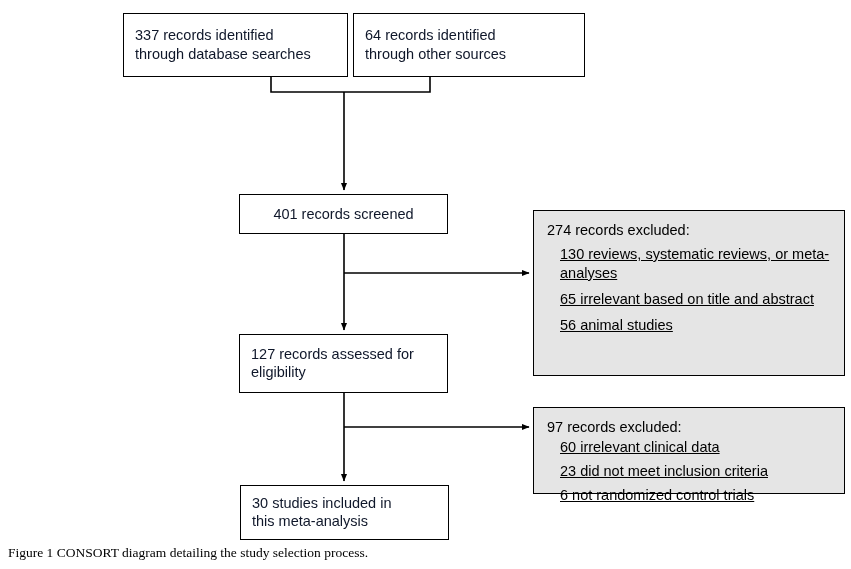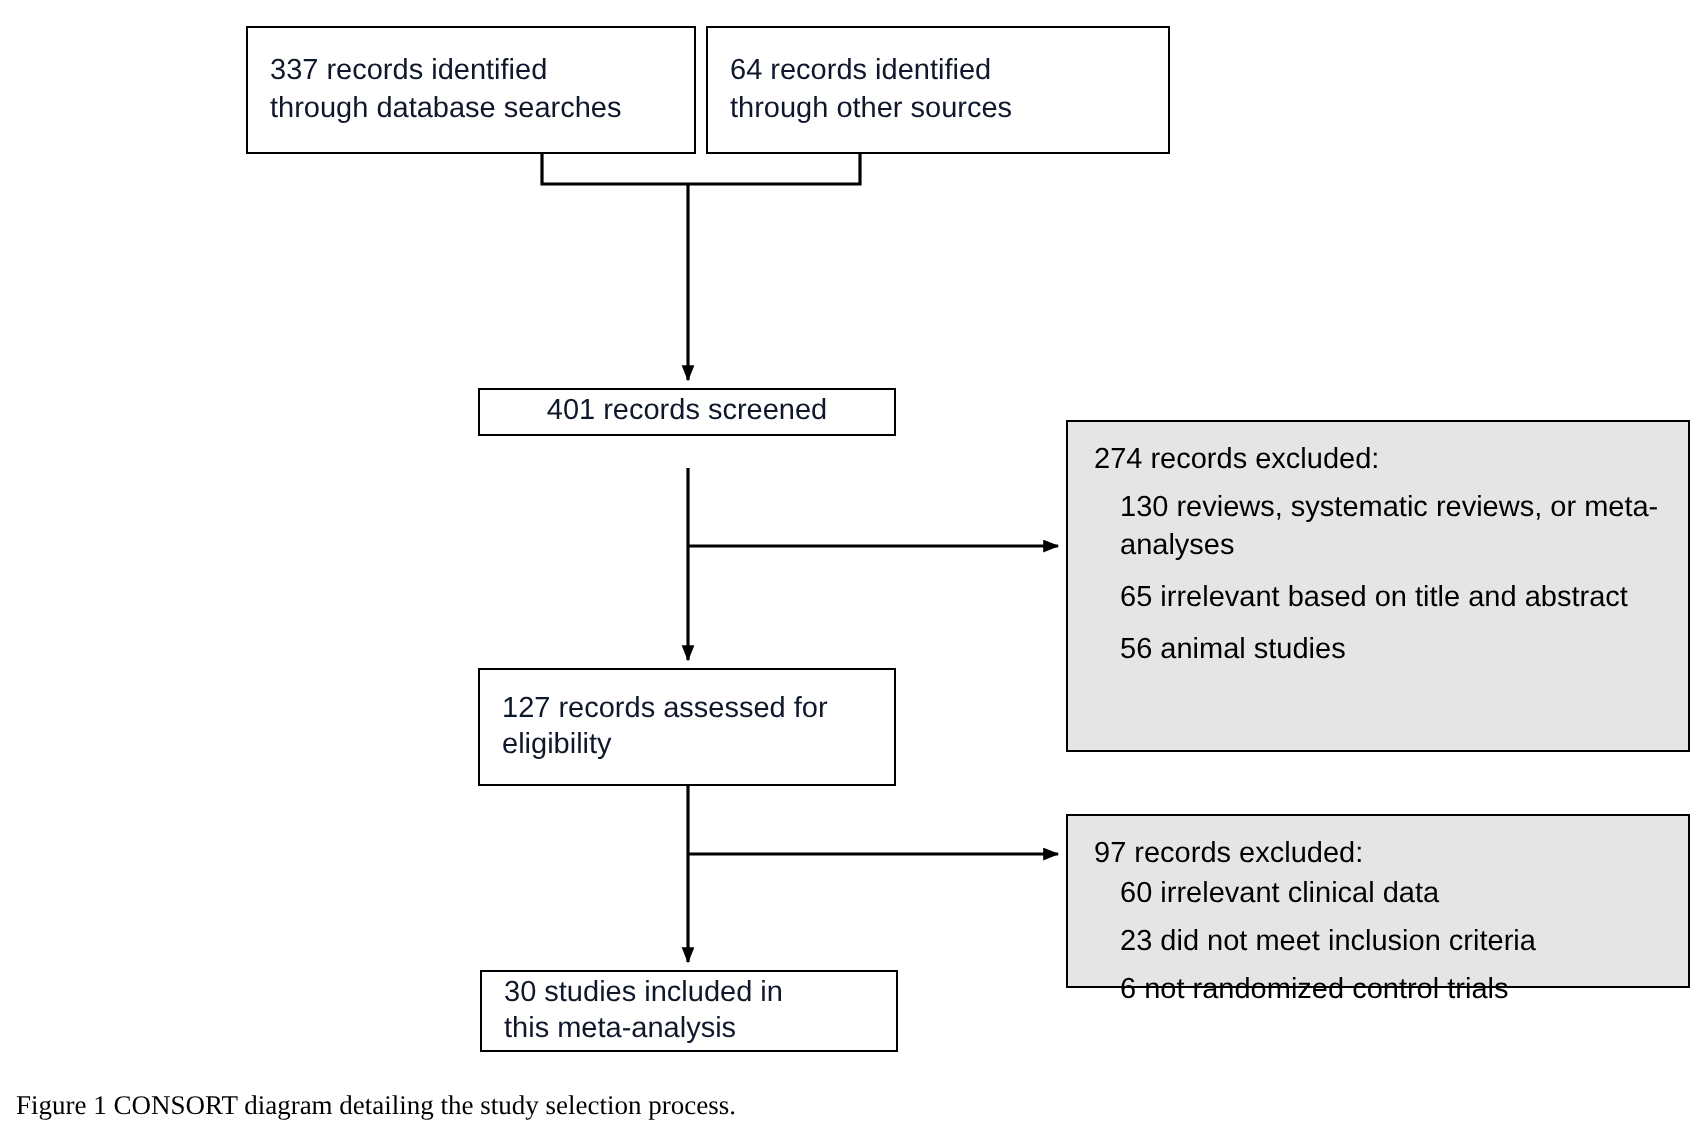--- a/index.html
+++ b/index.html
@@ -57,20 +57,21 @@
     position: absolute;
     left: 13px;
     top: 10px;
     white-space: nowrap;
   }
   .excl-list {
     position: absolute;
     left: 26px;
     right: 7px;
     top: 34px;
+    text-decoration: underline;
   }
   .excl-item {
     margin-bottom: 7px;
   }
   .excl-item:last-child {
     margin-bottom: 0;
   }
   .excl-box.tight .excl-list {
     left: 26px;
     top: 30px;
@@ -133,34 +134,34 @@
     </div>
   </div>
 
   <div class="node" style="left:353px; top:13px; width:232px; height:64px;">
     <div class="node-inner">
       <div>64 records identified</div>
       <div>through other sources</div>
     </div>
   </div>
 
-  <div class="node center" style="left:239px; top:194px; width:209px; height:24px;">
+  <div class="node center" style="left:239px; top:194px; width:209px; height:40px;">
     <div class="node-inner">
       <div>401 records screened</div>
     </div>
   </div>
 
   <div class="node" style="left:239px; top:334px; width:209px; height:59px;">
     <div class="node-inner">
       <div>127 records assessed for</div>
       <div>eligibility</div>
     </div>
   </div>
 
-  <div class="node" style="left:240px; top:485px; width:209px; height:41px;">
+  <div class="node" style="left:240px; top:485px; width:209px; height:55px;">
     <div class="node-inner">
       <div>30 studies included in</div>
       <div>this meta-analysis</div>
     </div>
   </div>
 
   <div class="excl-box" style="left:533px; top:170px; width:312px; height:166px;">
     <div class="excl-head">274 records excluded:</div>
     <div class="excl-list">
       <div class="excl-item">130 reviews, systematic reviews, or meta-analyses</div>

